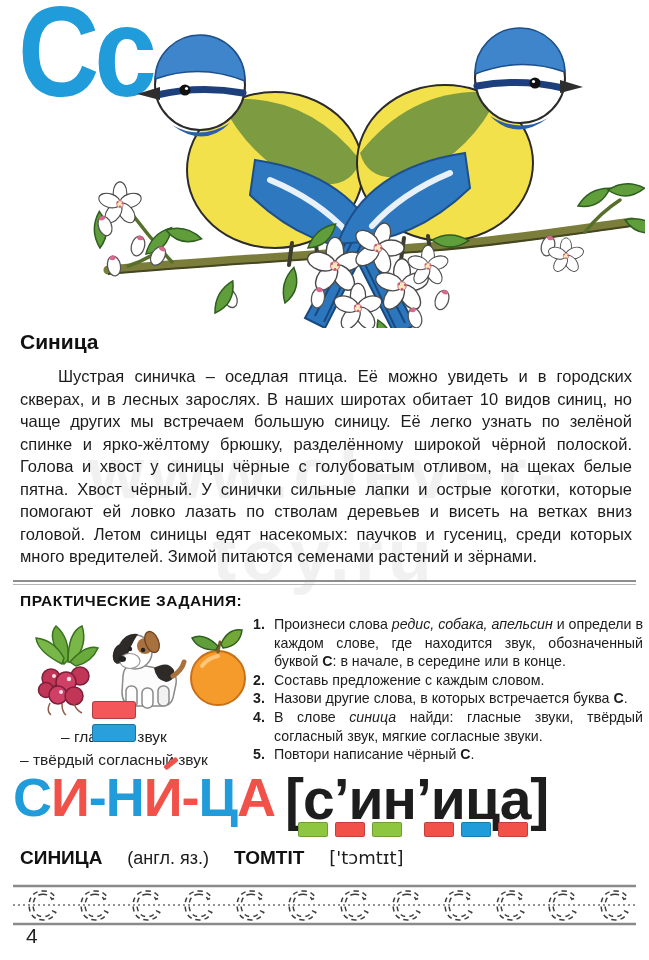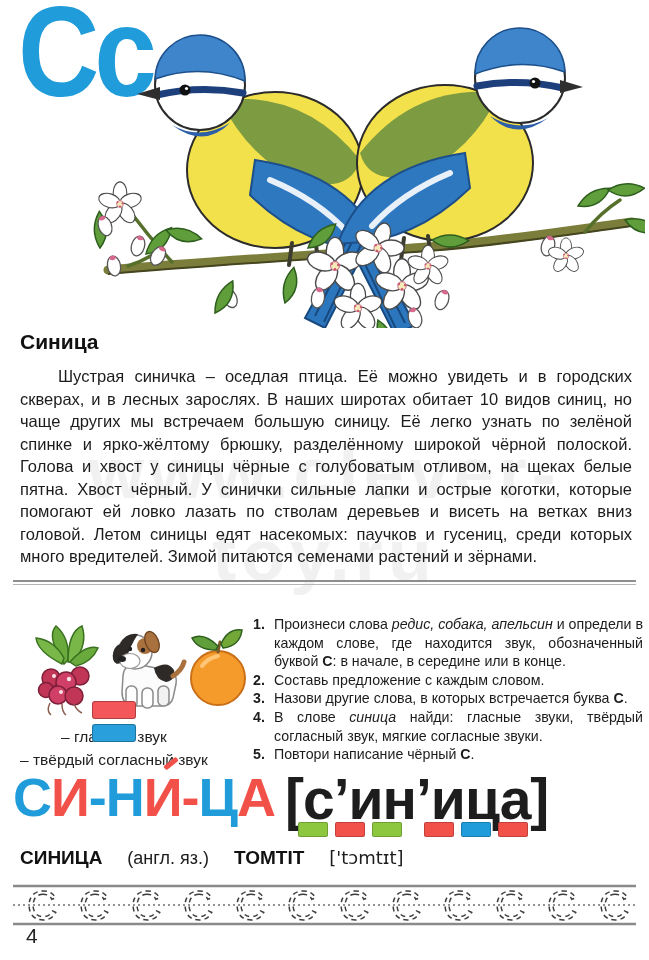--- a/index.html
+++ b/index.html
@@ -132,20 +132,21 @@
   </svg>
 
   <div class="watermark">www.clever-toy.ru</div>
 
   <h2 class="title">Синица</h2>
 
   <p class="paragraph">Шустрая синичка – оседлая птица. Её можно увидеть и в городских скверах, и в лесных зарослях. В наших широтах обитает 10 видов синиц, но чаще других мы встречаем большую синицу. Её легко узнать по зелёной спинке и ярко-жёлтому брюшку, разделённому широкой чёрной полоской. Голова и хвост у синицы чёрные с голубоватым отливом, на щеках белые пятна. Хвост чёрный. У синички сильные лапки и острые коготки, которые помогают ей ловко лазать по стволам деревьев и висеть на ветках вниз головой. Летом синицы едят насекомых: паучков и гусениц, среди которых много вредителей. Зимой питаются семенами растений и зёрнами.</p>
 
   <div class="divider"></div>
 
+  <div class="tasks-heading">ПРАКТИЧЕСКИЕ ЗАДАНИЯ:</div>
 
   <svg class="food-images" viewBox="0 0 235 98">
     <g>
       <path d="M48 46 Q 30 18 40 8 Q 54 20 52 42 Z" fill="#6aaa3c" stroke="#39711f" stroke-width="1.5"></path>
       <path d="M52 44 Q 52 14 66 8 Q 72 26 58 44 Z" fill="#79b748" stroke="#39711f" stroke-width="1.5"></path>
       <path d="M46 46 Q 22 34 20 20 Q 38 22 48 40 Z" fill="#79b748" stroke="#39711f" stroke-width="1.5"></path>
       <path d="M54 44 Q 70 26 82 30 Q 76 44 60 48 Z" fill="#6aaa3c" stroke="#39711f" stroke-width="1.5"></path>
       <circle cx="35" cy="60" r="9" fill="#c13557" stroke="#7e1f3a" stroke-width="1.5"></circle>
       <circle cx="64" cy="58" r="9" fill="#c13557" stroke="#7e1f3a" stroke-width="1.5"></circle>
       <circle cx="50" cy="64" r="10" fill="#d04066" stroke="#7e1f3a" stroke-width="1.5"></circle>

